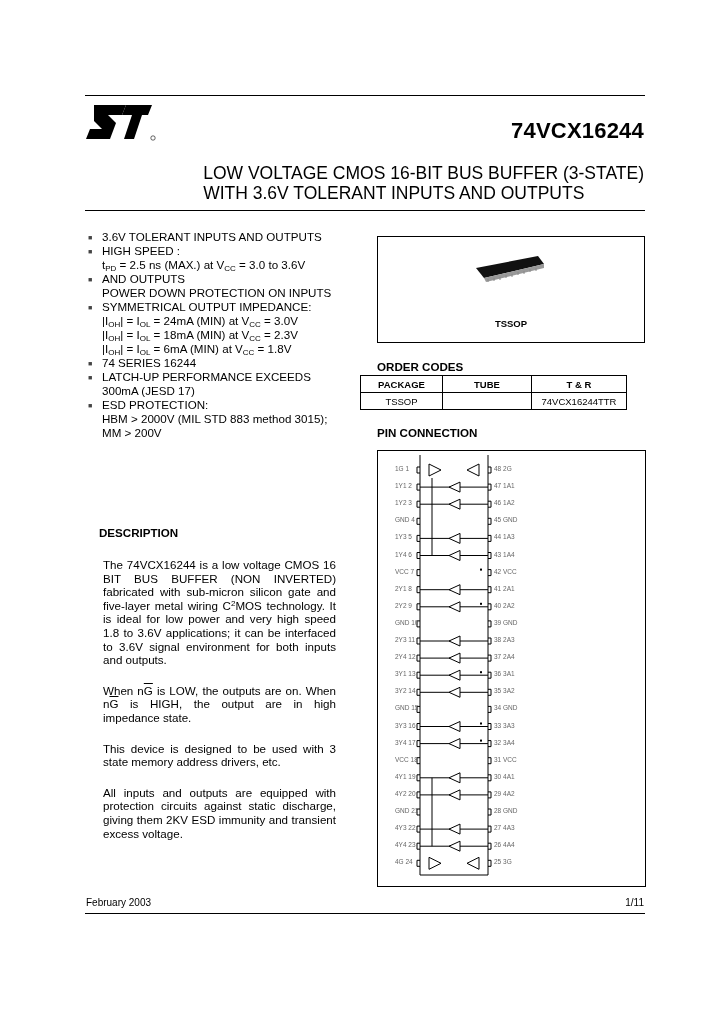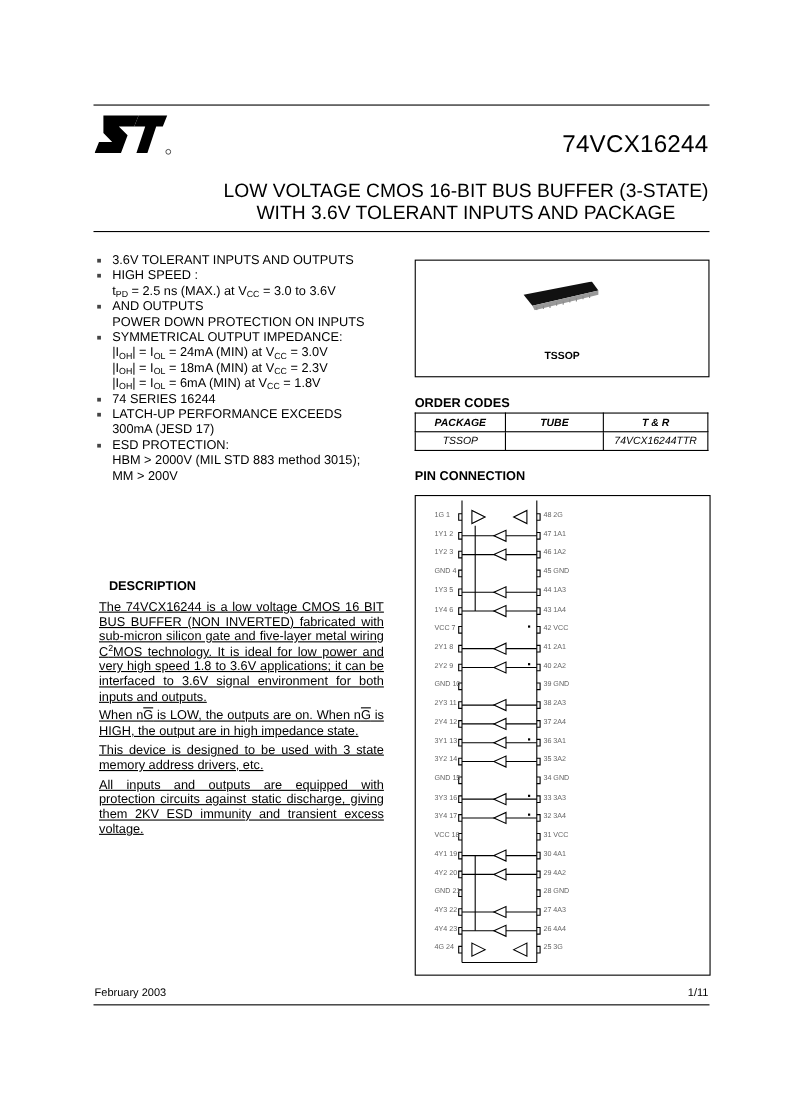--- a/index.html
+++ b/index.html
@@ -1,55 +1,55 @@
 <!DOCTYPE html>
 <html><head>
 <meta charset="utf-8">
 <style>
   html,body{margin:0;padding:0;background:#fff;}
   body{width:720px;height:1012px;position:relative;overflow:hidden;font-family:"Liberation Sans",sans-serif;color:#000;}
   .abs{position:absolute;}
   .rule{position:absolute;left:85px;width:560px;height:0;border-top:1.5px solid #000;}
   .logo{left:86px;top:103px;width:70px;height:40px;}
-  .part{right:76px;top:118px;font-size:22px;font-weight:normal;letter-spacing:0.2px;}
-  .subtitle{right:76px;top:163px;font-size:17.5px;line-height:20px;text-align:center;}
+  .part{right:76px;top:118px;font-size:22px;font-weight:bold;letter-spacing:0.2px;}
+  .subtitle{right:76px;top:163px;font-size:17.5px;line-height:20px;text-align:left;}
   .features{left:88px;top:230px;width:280px;font-size:11.6px;line-height:14px;}
   .feat{position:relative;padding-left:14px;}
   .feat .bul{position:absolute;left:0;top:1px;font-size:7px;color:#444;}
   sub{font-size:8px;vertical-align:-2px;line-height:0;}
   sup{font-size:8px;vertical-align:4px;line-height:0;}
   .desc-title{left:86px;top:526px;font-size:11.6px;font-weight:bold;margin-left:13px;}
   .desc{left:86px;top:541px;width:267px;font-size:11.6px;line-height:13.6px;text-align:justify;}
-  .desc p{margin:4px;text-decoration:underline;}
+  .desc p{margin:17px;}
   .ov{text-decoration:overline;}
   .pkgbox{left:377px;top:236px;width:266px;height:105px;border:1px solid #000;}
   .chip{left:474px;top:256px;width:72px;height:26px;}
   .pkglbl{left:377px;width:268px;top:318px;text-align:center;font-size:9.5px;font-weight:bold;}
   .h2{font-size:11.6px;font-weight:bold;}
-  table.oc{border-collapse:collapse;position:absolute;left:377px;top:375px;width:267px;font-size:9.5px;font-style:italic;}
+  table.oc{border-collapse:collapse;position:absolute;left:360px;top:375px;width:267px;font-size:9.5px;}
   table.oc td,table.oc th{border:1px solid #000;text-align:center;height:16px;padding:0;}
   table.oc th{font-weight:bold;}
   .pinbox{left:377px;top:450px;width:267px;height:435px;border:1px solid #000;}
   .footer-l{left:86px;top:897px;font-size:10px;}
   .footer-r{right:76px;top:897px;font-size:10px;}
   .pinlbl{position:absolute;font-size:6.5px;color:#666;white-space:nowrap;}
 </style>
 </head>
 <body>
 
 <div class="rule" style="top:95px;"></div>
 <svg class="abs logo" viewBox="0 0 70 40">
   <polygon points="8,2 40,2 36,12 22,12 30,20 24,36 0,36 4,26 16,26 8,18" fill="#000"></polygon>
   <polygon points="40,2 66,2 62,12 56,12 48,36 38,36 46,12 36,12" fill="#000"></polygon>
   <circle cx="67" cy="35" r="2.2" fill="none" stroke="#000" stroke-width="0.6"></circle>
 </svg>
 <div class="abs part">74VCX16244</div>
 <div class="abs subtitle">
   <div>LOW VOLTAGE CMOS  16-BIT BUS BUFFER (3-STATE)</div>
-  <div>WITH 3.6V TOLERANT INPUTS AND PACKAGE</div>
+  <div>WITH 3.6V TOLERANT INPUTS AND OUTPUTS</div>
 </div>
 <div class="rule" style="top:210px;"></div>
 
 <div class="abs features">
   <div class="feat"><span class="bul">■</span><span>3.6V TOLERANT INPUTS AND OUTPUTS</span></div>
   <div class="feat"><span class="bul">■</span><span>HIGH SPEED :</span>
     <div><span>t</span><sub>PD</sub><span> = 2.5 ns (MAX.) at V</span><sub>CC</sub><span> = 3.0 to 3.6V</span></div>
   </div>
   <div class="feat">
       <span class="bul">■</span>

